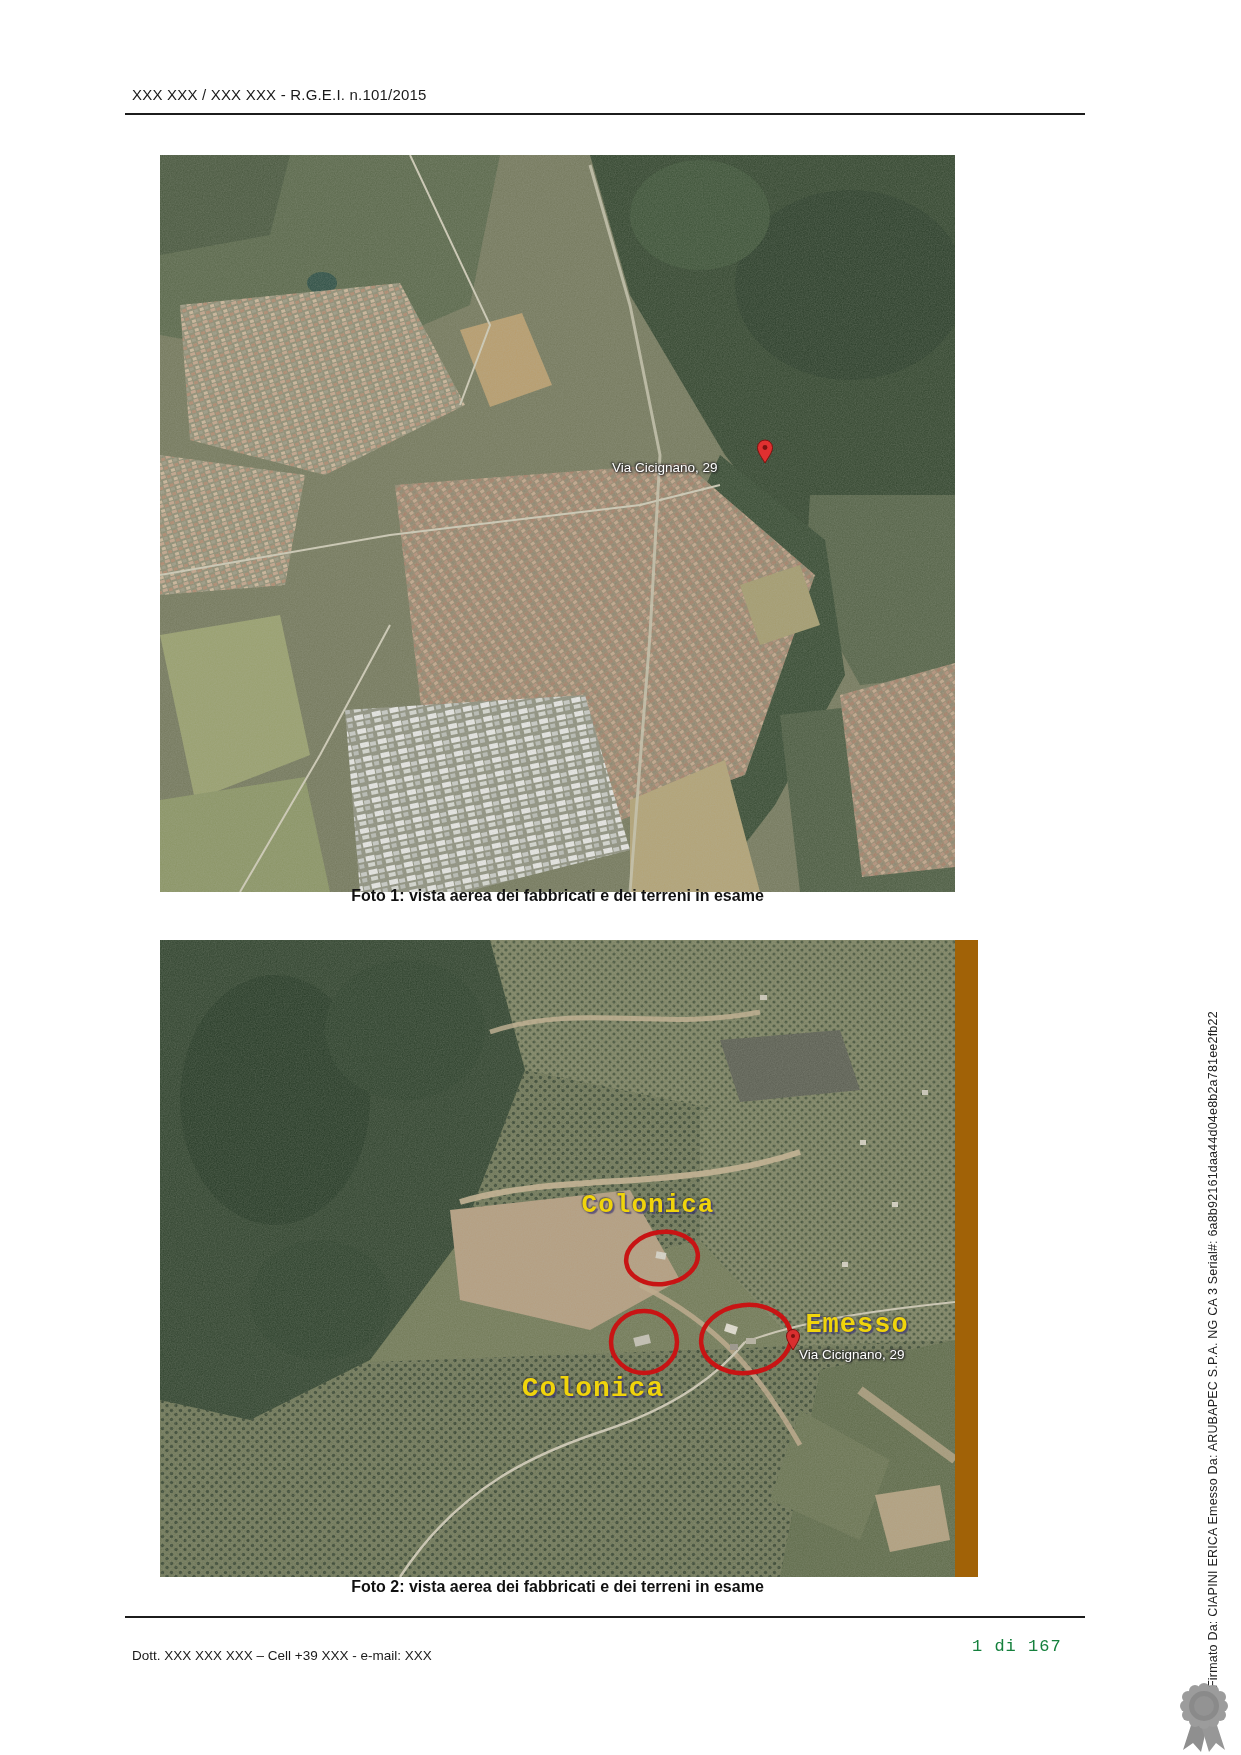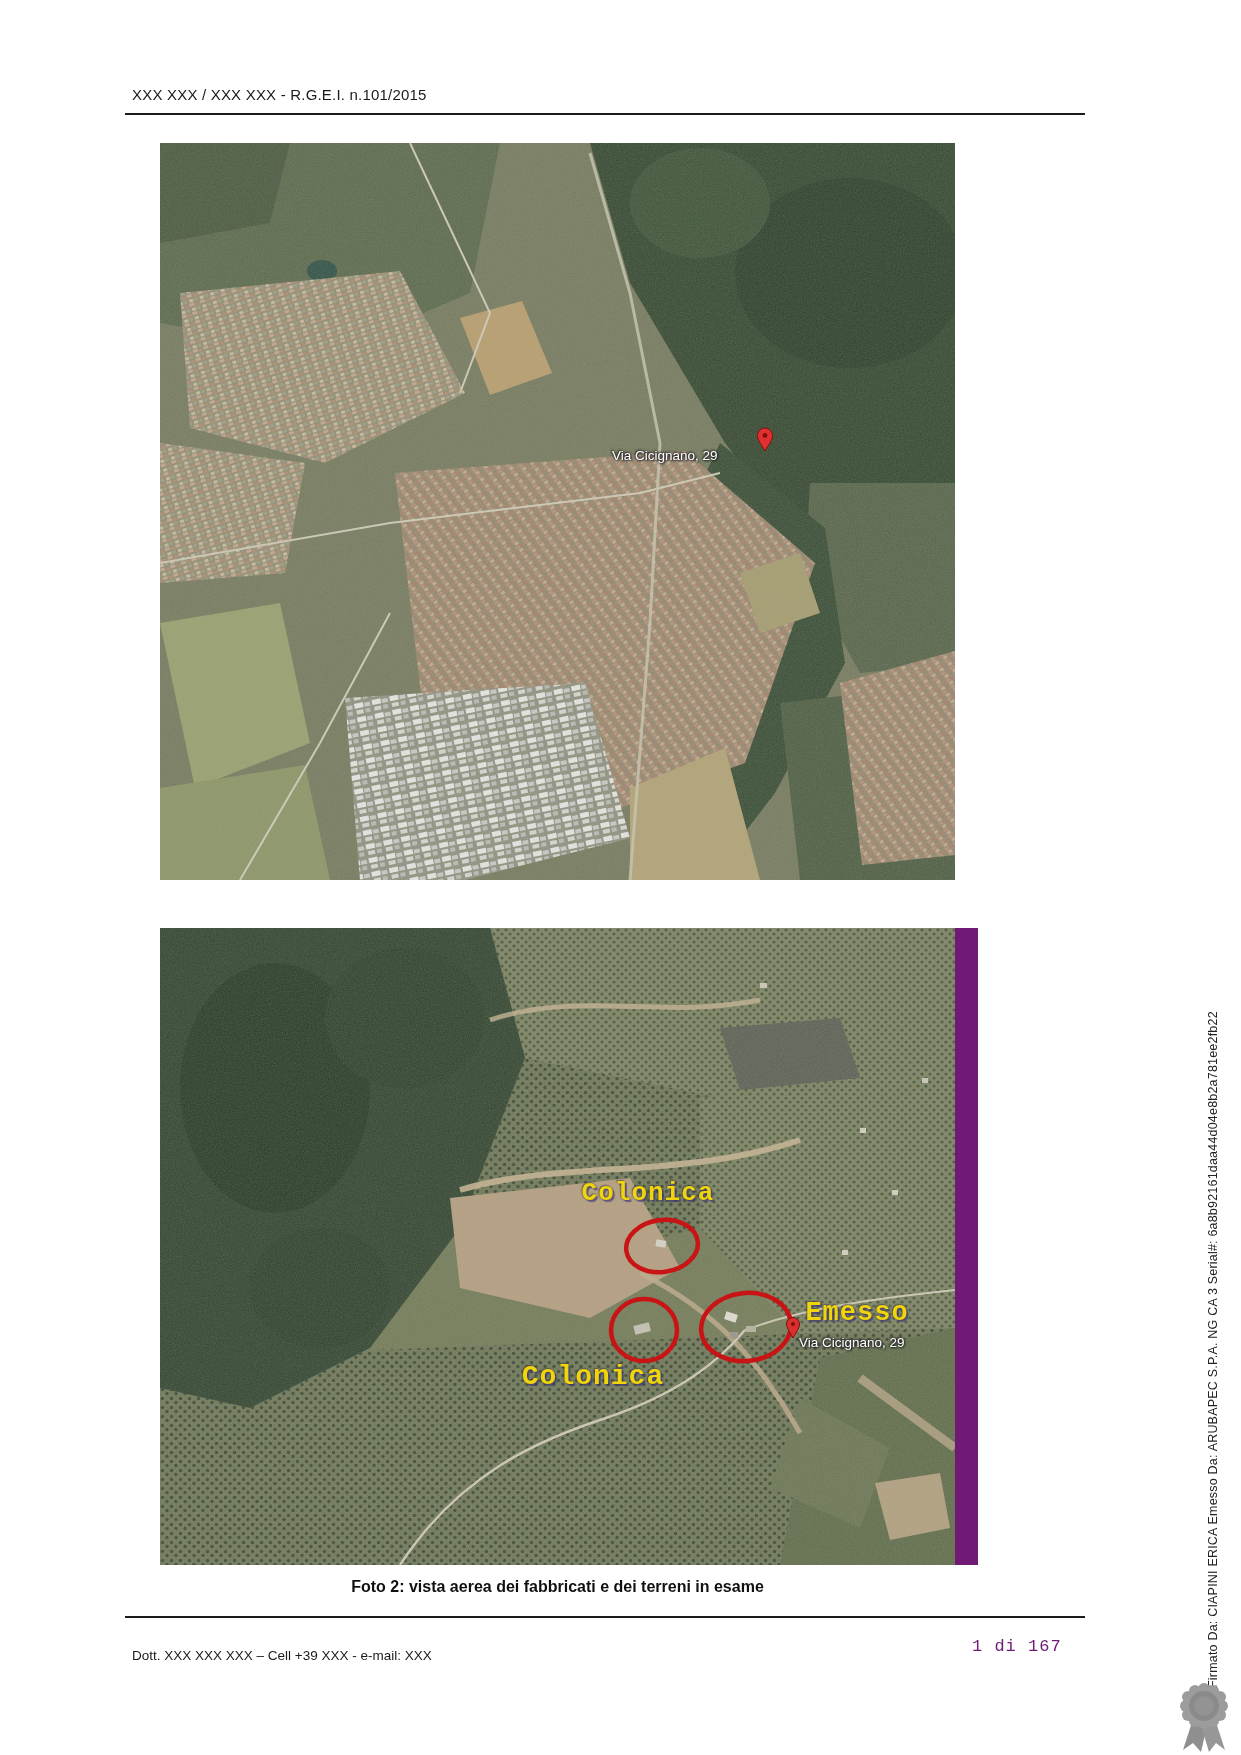--- a/index.html
+++ b/index.html
@@ -5,21 +5,21 @@
   html,body{margin:0;padding:0;background:#ffffff;}
   #page{
     position:relative;width:1241px;height:1755px;background:#fff;overflow:hidden;
     font-family:"Liberation Sans",sans-serif;color:#1a1a1a;
   }
   .abs{position:absolute;}
   .header-title{left:132px;top:86px;font-size:15px;letter-spacing:.2px;}
   .hrule{left:125px;width:960px;height:2px;background:#1c1c1c;}
   .rule-top{top:113px;}
   .rule-bottom{top:1616px;}
-  .photo{left:160px;width:795px;overflow:hidden;background:#701a75;}
+  .photo{left:160px;width:795px;overflow:hidden;background:#a16207;margin-top:12px;}
   .photo svg.terrain{position:absolute;left:0;top:0;filter:blur(.4px);}
   #photo1{top:143px;height:737px;}
   #photo2{top:928px;height:637px;padding-left:23px;}
   .caption{left:160px;width:795px;text-align:center;font-size:16px;font-weight:bold;color:#111;}
   #caption1{top:887px;}
   #caption2{top:1578px;}
   .pin-label{
     color:#fff;font-size:13.5px;white-space:nowrap;
     text-shadow:0 0 3px #222,1px 1px 2px #222,-1px -1px 2px #333;
   }
@@ -28,21 +28,21 @@
     font-weight:bold;color:#f0d40c;white-space:nowrap;letter-spacing:1px;
     text-shadow:2px 2px 1px rgba(58,52,118,.65),-1px -1px 1px rgba(70,70,70,.55),0 0 2px rgba(40,40,40,.6);
     transform:translateX(-50%);
   }
   #label-colonica{font-size:26px;}
   #label-villa{font-size:27px;}
   #label-capannone{font-size:28px;}
   .annot-svg{position:absolute;left:0;top:0;pointer-events:none;}
   .footer-contact{left:132px;top:1648px;font-size:13.5px;}
   .page-number{left:972px;top:1637px;font-size:17px;letter-spacing:1px;
-    font-family:"Liberation Mono","DejaVu Sans Mono",monospace;color:#701a75;}
+    font-family:"Liberation Mono","DejaVu Sans Mono",monospace;color:#15803d;}
   .signature{
     left:1206px;top:1688px;transform-origin:0 0;transform:rotate(-90deg);
     font-size:12.5px;color:#222;white-space:nowrap;letter-spacing:.2px;
   }
   .seal{left:1168px;top:1678px;}
 </style>
 </head>
 <body>
 
 <svg width="0" height="0" style="position:absolute" aria-hidden="true">
@@ -120,20 +120,21 @@
       <rect width="795" height="737" filter="url(#noise)"></rect>
     </svg>
     <svg class="annot-svg" width="795" height="737" viewBox="0 0 795 737">
       <g transform="translate(605,297)">
         <path d="M0 11 C -5 3 -7.5 -0.5 -7.5 -4.5 a7.5 7.5 0 1 1 15 0 C 7.5 -0.5 5 3 0 11 Z" fill="#e03030" stroke="#7c1210" stroke-width="1"></path>
         <circle cx="0" cy="-4.5" r="2.4" fill="#7c1210"></circle>
       </g>
     </svg>
     <div class="abs pin-label" style="left:452px;top:305px;">Via Cicignano, 29</div>
   </div>
+  <div id="caption1" class="abs caption">Foto 1: vista aerea dei fabbricati e dei terreni in esame</div>
 
   <div id="photo2" class="abs photo">
     <svg class="terrain" width="795" height="637" viewBox="0 0 795 637">
       <rect width="795" height="637" fill="#727a57"></rect>
       <polygon points="330,0 795,0 795,125 560,170 420,142 365,130" fill="url(#grove)"></polygon>
       <polygon points="365,130 560,170 540,300 420,330 300,300" fill="url(#grove2)"></polygon>
       <polygon points="540,170 795,125 795,400 660,430 540,300" fill="url(#grove)"></polygon>
       <polygon points="0,430 795,400 795,637 0,637" fill="url(#grove2)"></polygon>
       <polygon points="660,430 795,400 795,637 620,637" fill="#5f6b4a"></polygon>
       <polygon points="0,0 330,0 365,130 300,300 210,420 90,480 0,460" fill="#30432e"></polygon>

